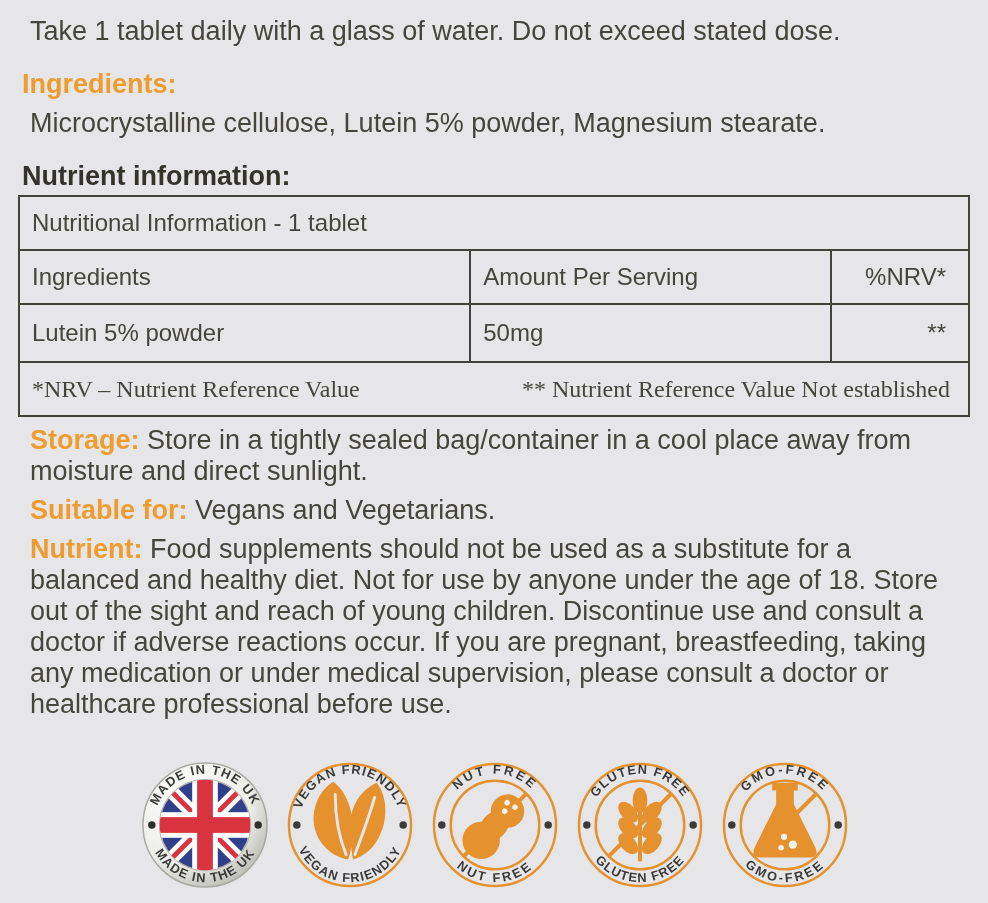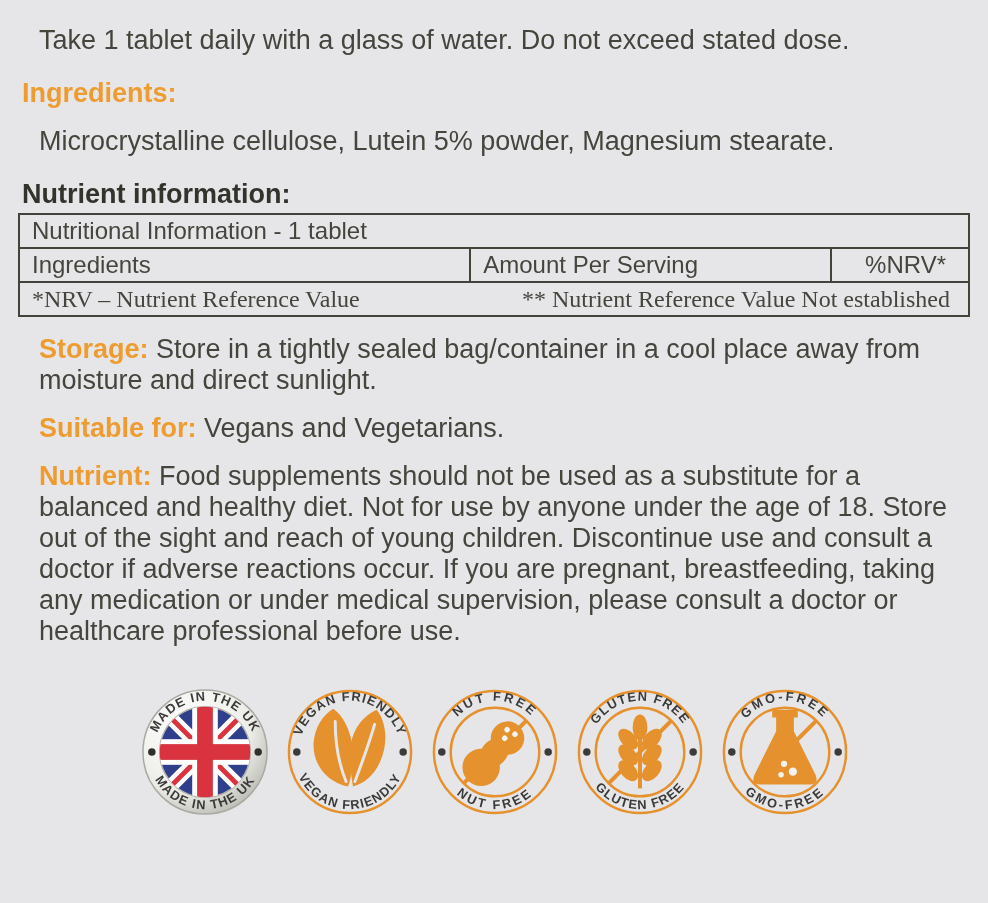--- a/index.html
+++ b/index.html
@@ -5,32 +5,32 @@
   html,body{margin:0;padding:0;}
   body{
     width:988px;height:903px;overflow:hidden;
     background:#E6E6E9;
     font-family:"Liberation Sans",sans-serif;
     color:#45453D;
   }
   .page{padding:8px 20px 0 22px;}
   .sec{margin-bottom:22px;}
   .head{color:#EE9B2F;font-weight:bold;font-size:27px;line-height:31px;margin:0;}
-  p.body{margin:17px;font-size:27px;line-height:31px;}
+  p.body{margin:8px;font-size:27px;line-height:31px;}
   .inline-head{color:#EE9B2F;font-weight:bold;}
   .orange-line{color:#EE9B2F;font-weight:bold;}
   .nutrient-head{font-size:27px;line-height:31px;font-weight:bold;color:#33332C;margin:9px 0 3px 0;}
   table.nutrition{
     border-collapse:collapse;table-layout:fixed;
     width:952px;margin-left:-4px;
     font-size:24px;color:#45453D;
   }
   table.nutrition td{
     border:2px solid #43433B;
-    padding:2px 12px;height:28px;
+    padding:12px 12px;height:28px;
     white-space:nowrap;overflow:hidden;
   }
   table.nutrition td.num{text-align:right;padding-right:22px;}
   table.nutrition tr.data-row td{height:32px;}
   .footwrap{display:flex;justify-content:space-between;padding-right:6px;font-family:Liberation Serif, serif;}
   .after-table{margin-top:14px;}
   .tight{margin-bottom:18px;}
   .warnings{margin-bottom:0;}
   .badges{display:flex;justify-content:center;gap:17px;margin-top:41px;}
   .badge{width:128px;height:128px;}
@@ -62,20 +62,25 @@
         </colgroup>
       <tbody>
           <tr>
         <td colspan="3">Nutritional Information - 1 tablet</td>
       </tr>
       <tr>
         <td>Ingredients</td>
         <td>Amount Per Serving</td>
         <td class="num">%NRV*</td>
       </tr>
+      <tr class="data-row">
+        <td>Lutein 5% powder</td>
+        <td>50mg</td>
+        <td class="num">**</td>
+      </tr>
       <tr>
         <td colspan="3">
           <div class="footwrap">
             <span>*NRV – Nutrient Reference Value</span>
             <span>** Nutrient Reference Value Not established</span>
           </div>
         </td>
       </tr>
     </tbody>
       </table>

